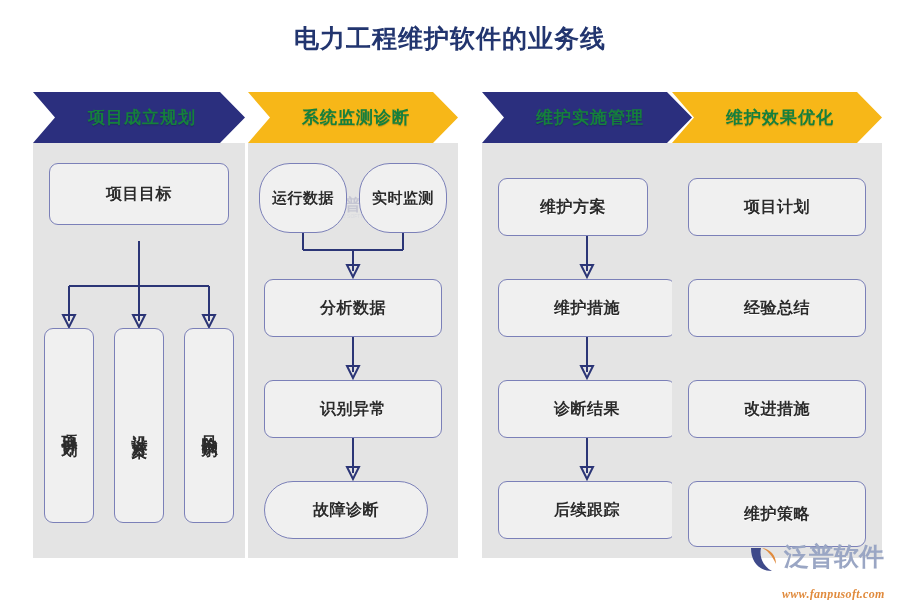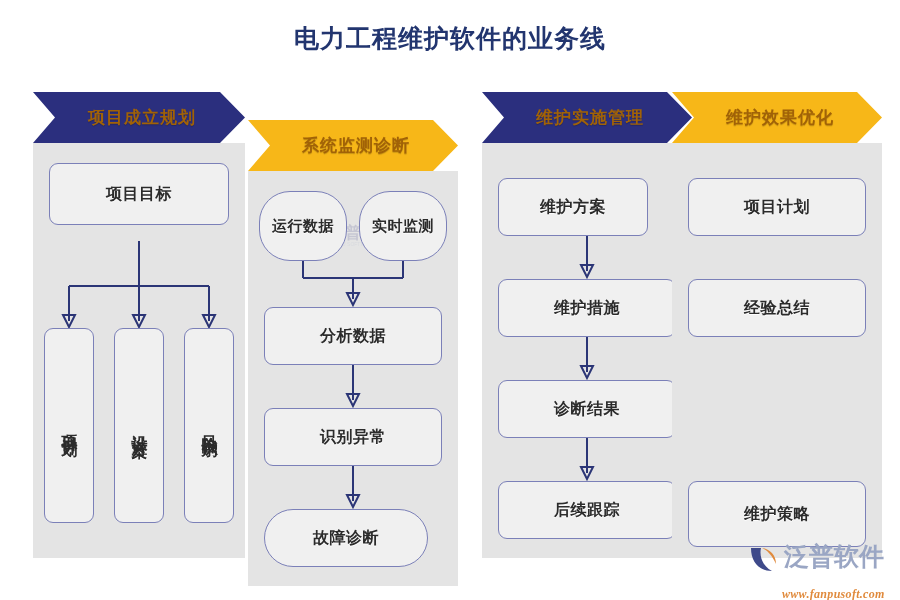--- a/index.html
+++ b/index.html
@@ -38,21 +38,21 @@
     top:0;left:0;
     display:block;
   }
   .col-header-label{
     position:absolute;
     top:0;left:0;
     width:100%;height:51px;
     display:flex;
     align-items:center;
     justify-content:center;
-    color:#a16207;
+    color:#15803d;
     font-size:17px;
     font-weight:bold;
     letter-spacing:1px;
     text-shadow:0 1px 1px rgba(0,0,0,.20);
     white-space:nowrap;
     padding-left:6px;
     box-sizing:border-box;
   }
   .col-body{
     position:relative;
@@ -179,21 +179,21 @@
     <div class="node vertical" style="left:81px;top:185px;width:50px;height:195px;">
       <span>设计方案</span>
     </div>
 
     <div class="node vertical" style="left:151px;top:185px;width:50px;height:195px;">
       <span>风险识别</span>
     </div>
   </div>
 </div>
 
-<div class="column" id="col2" style="left:248px;width:210px;margin-top:28px;">
+<div class="column" id="col2" style="left:248px;width:210px;">
 
   <div class="col-header">
     <svg width="210" height="51" viewBox="0 0 210 51">
       <path d="M0,0 L185,0 L210,25.5 L185,51 L0,51 L22,25.5 Z" fill="#f7b718"></path>
     </svg>
     <div class="col-header-label">系统监测诊断</div>
   </div>
 
   <div class="col-body">
 
@@ -293,20 +293,23 @@
 
   <div class="col-body">
     <div class="node" style="left:16px;top:35px;width:178px;height:58px;">
       <span>项目计划</span>
     </div>
 
     <div class="node" style="left:16px;top:136px;width:178px;height:58px;">
       <span>经验总结</span>
     </div>
 
+    <div class="node" style="left:16px;top:237px;width:178px;height:58px;">
+      <span>改进措施</span>
+    </div>
 
     <div class="node" style="left:16px;top:338px;width:178px;height:66px;">
       <span>维护策略</span>
     </div>
   </div>
 </div>
 
 <div id="brand-logo">
   <svg id="brand-mark" width="34" height="30" viewBox="0 0 34 30">
     <path d="M3,5 C3,19 11,28 24,28 C15,23 11,14 13,5 Z" fill="#3f4a8a"></path>

